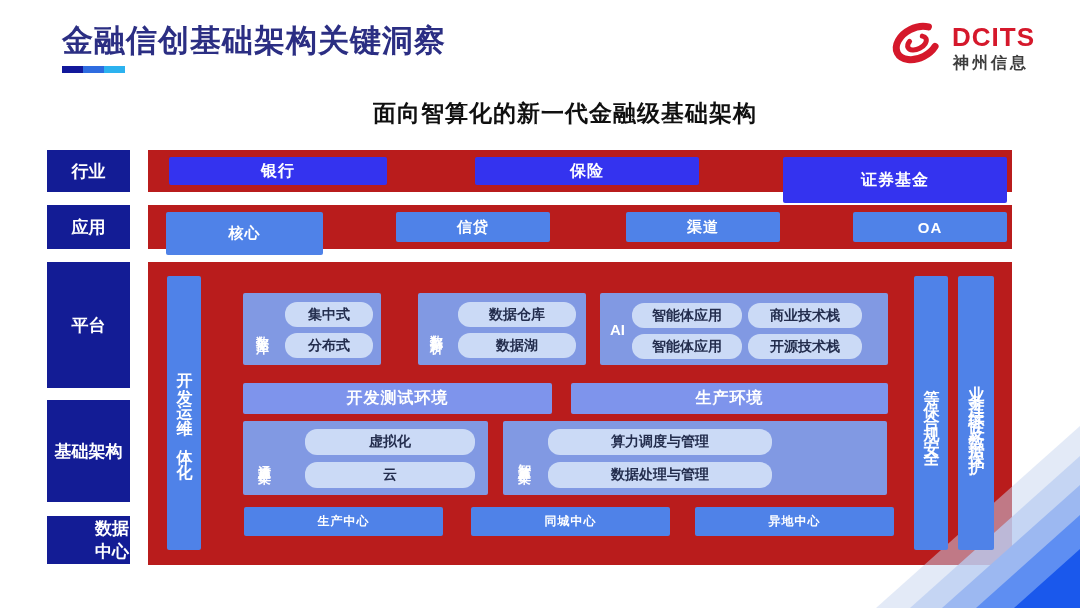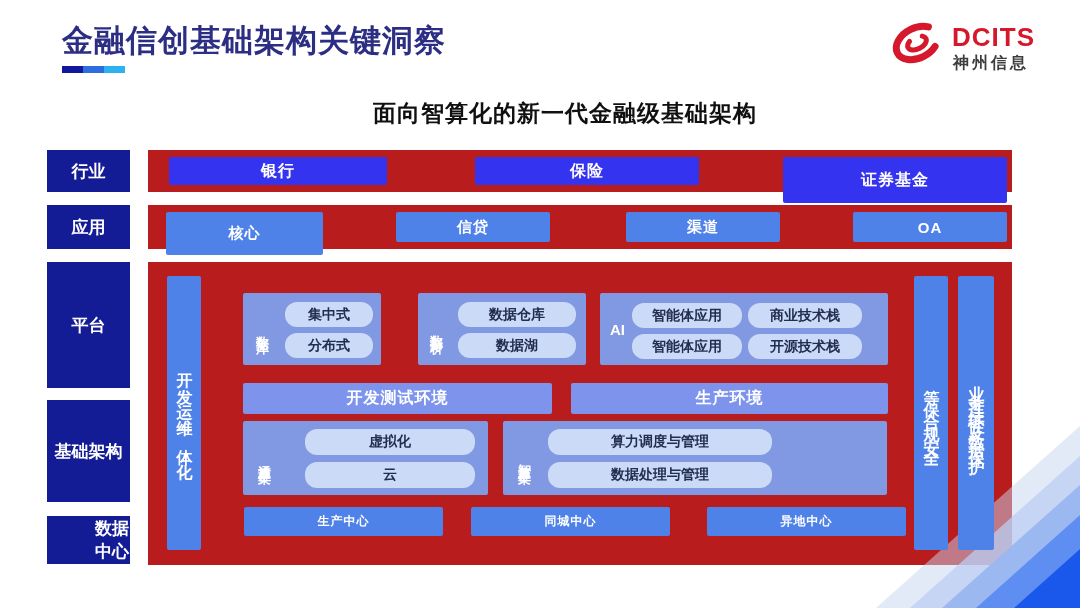--- a/index.html
+++ b/index.html
@@ -153,21 +153,21 @@
   <div class="abs group" style="left:503px;top:421px;width:384px;height:74px;">
     <div class="glabel" style="left:12px;">
         <span class="vtext vt-grp">智算框架</span>
       </div>
     <div class="lightbox" style="left:45px;top:41px;width:224px;height:26px;">数据处理与管理</div>
     <div class="lightbox" style="left:45px;top:8px;width:224px;height:26px;">算力调度与管理</div>
   </div>
 
   <div class="abs btn ctrBtn" style="left:244px;top:507px;width:199px;height:29px;">生产中心</div>
   <div class="abs btn ctrBtn" style="left:471px;top:507px;width:199px;height:29px;">同城中心</div>
-  <div class="abs btn ctrBtn" style="left:695px;top:507px;width:199px;height:29px;margin-left:12px;">异地中心</div>
+  <div class="abs btn ctrBtn" style="left:695px;top:507px;width:199px;height:29px;">异地中心</div>
 
   <div class="abs vbar" style="left:914px;top:276px;width:34px;height:274px;">
     <span class="vtext vt-sec">等保合规安全</span>
   </div>
   <div class="abs vbar" style="left:958px;top:276px;width:36px;height:274px;">
     <span class="vtext vt-con">业务连续性及数据保护</span>
   </div>
 
 </div>
 

